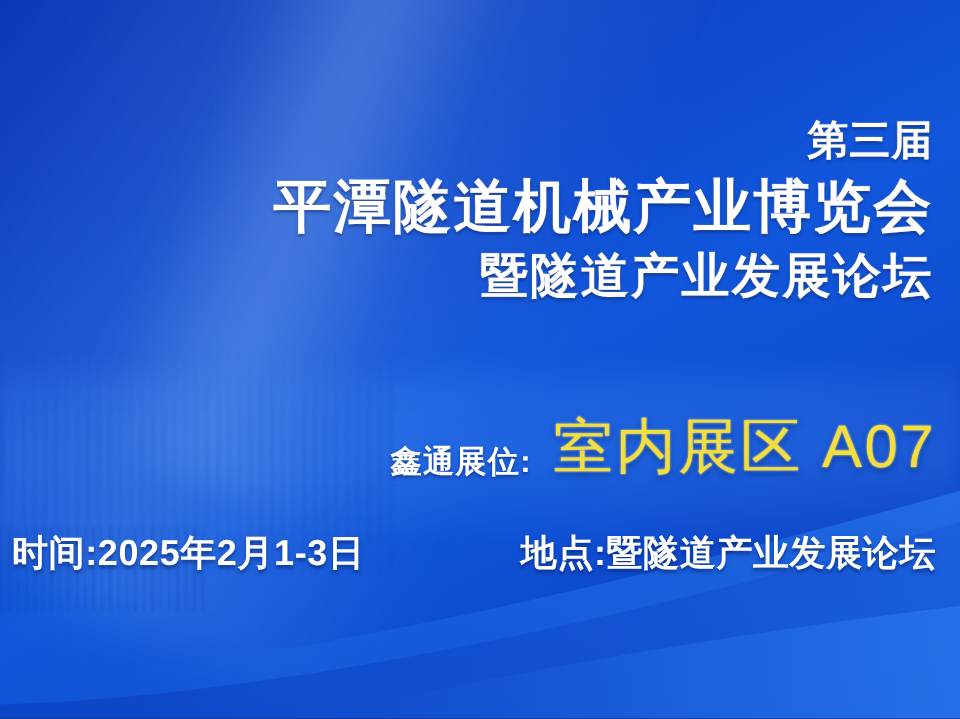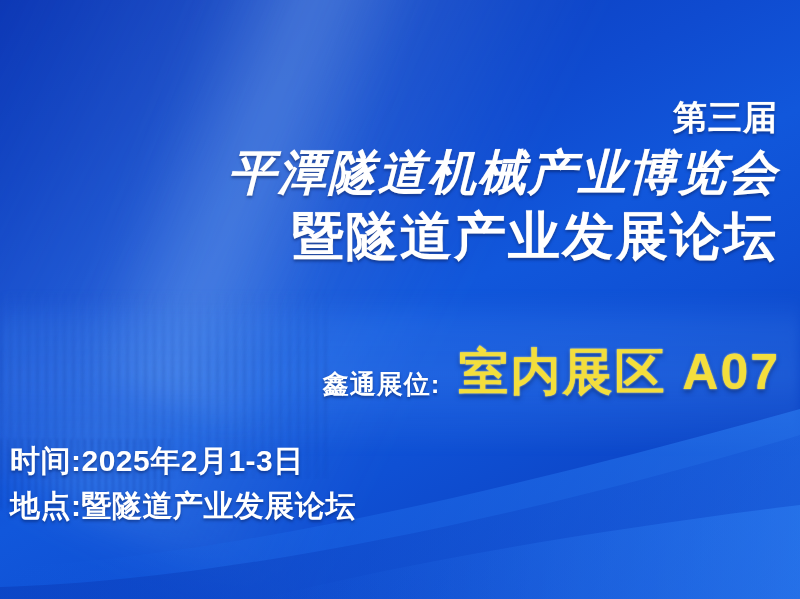--- a/index.html
+++ b/index.html
@@ -137,22 +137,22 @@
     color: #FFFFFF;
     font-weight: 700;
     letter-spacing: 1px;
     line-height: 1.05;
     white-space: nowrap;
     text-shadow:
       0 2px 3px rgba(3,25,85,0.55),
       0 0 1px rgba(255,255,255,0.8);
   }
   .t-line-1 { font-size: 34px; margin-bottom: 12px; }
-  .t-line-2 { font-size: 48px; letter-spacing: 2px; margin-bottom: 11px; font-style: italic; }
-  .t-line-3 { font-size: 52px; letter-spacing: 2px; }
+  .t-line-2 { font-size: 48px; letter-spacing: 2px; margin-bottom: 11px; }
+  .t-line-3 { font-size: 40px; letter-spacing: 2px; font-family: Liberation Serif, serif; }
 
   
   .booth-row {
     position: absolute;
     right: 20px;
     top: 339px;
     display: flex;
     align-items: center;
     justify-content: flex-end;
     gap: 18px;
@@ -162,39 +162,38 @@
     font-size: 26px;
     font-weight: 700;
     letter-spacing: 1px;
     white-space: nowrap;
     text-shadow: 0 2px 3px rgba(3,25,85,0.5);
     margin-top: 24px;
   }
   .booth-value {
     color: #F3DE3C;
     font-size: 50px;
-    font-weight: 700;
+    font-weight: 400;
     letter-spacing: 2px;
     white-space: nowrap;
     text-shadow:
       0 0 2px rgba(255,250,180,0.9),
       0 3px 5px rgba(3,25,85,0.55);
   }
 
   
   .meta-row {
     position: absolute;
     left: 10px;
-    right: 8px;
+    right: 20px;
     top: 441px;
     display: flex;
     align-items: baseline;
     justify-content: space-between;
     gap: 4px;
-    flex-direction: column;
   }
   .meta-text {
     color: #FFFFFF;
     font-size: 30px;
     font-weight: 700;
     letter-spacing: 0.5px;
     white-space: nowrap;
     text-shadow: 0 2px 3px rgba(3,25,85,0.5);
   }
 </style>

